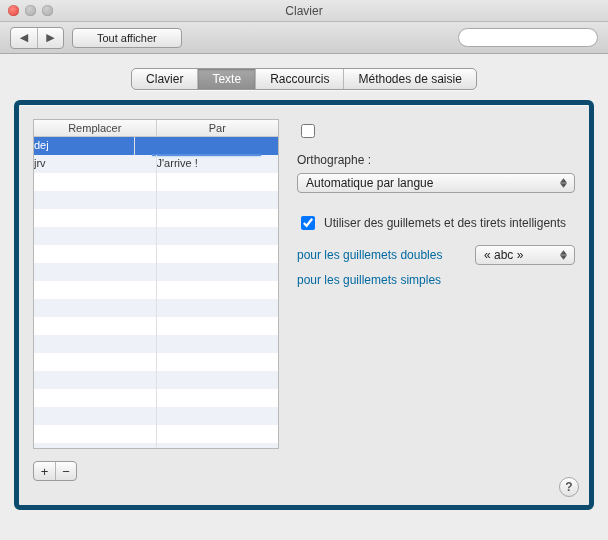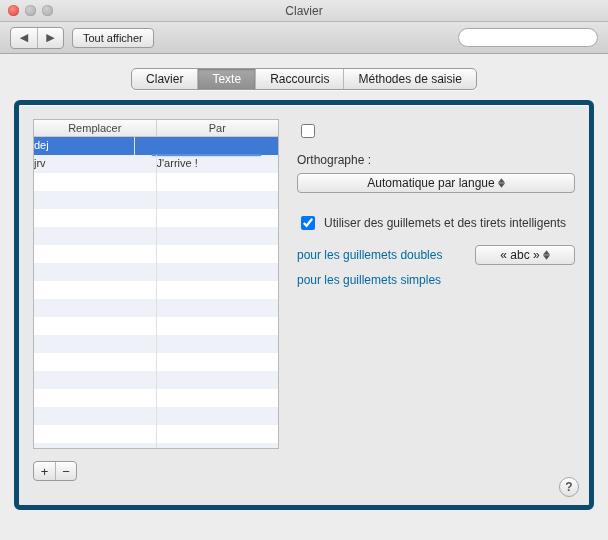--- a/index.html
+++ b/index.html
@@ -50,21 +50,21 @@
   }
   .seg button {
     width:26px; height:20px;
     border:none; background:transparent;
     font-size:11px; color:#555;
     display:flex;align-items:center;justify-content:center;
     cursor:pointer;
   }
   .seg button+button { border-left:1px solid #b6b6b6; }
   .btn {
-    height:20px; padding:0 10px;
+    height:20px; padding:0 24px;
     border:1px solid #9b9b9b; border-radius:4px;
     background:linear-gradient(#fdfdfd,#e3e3e3);
     box-shadow: inset 0 1px 0 rgba(255,255,255,.7);
     font-size:11px; color:#222;
     cursor:pointer;
   }
   .toolbar-spacer { flex:1; }
   .search {
     width:140px; height:19px;
     border:1px solid #a8a8a8; border-radius:10px;
@@ -168,21 +168,21 @@
   }
   .addremove button+button { border-left:1px solid #b6b6b6; }
 
   
   .right-col { flex:1; padding-top:2px; }
   .opt-row { display:flex; align-items:center; margin-bottom:12px; gap:6px;}
   .checkbox { width:14px; height:14px; }
   .section-label { font-size:12px; color:#333; margin: 10px 0 6px; }
 
   .popup {
-    display:inline-flex; align-items:center; justify-content:center;
+    display:inline-flex; align-items:center; justify-content:space-between;
     border:1px solid #a0a0a0; border-radius:4px;
     background:linear-gradient(#fcfcfc,#e6e6e6);
     height:20px; font-size:12px; color:#222;
     padding: 0 4px 0 8px;
     box-shadow: inset 0 1px 0 rgba(255,255,255,.7);
     cursor:pointer;
     width:100%;
   }
   .popup.small { width:100px; }
   .popup .knob {

